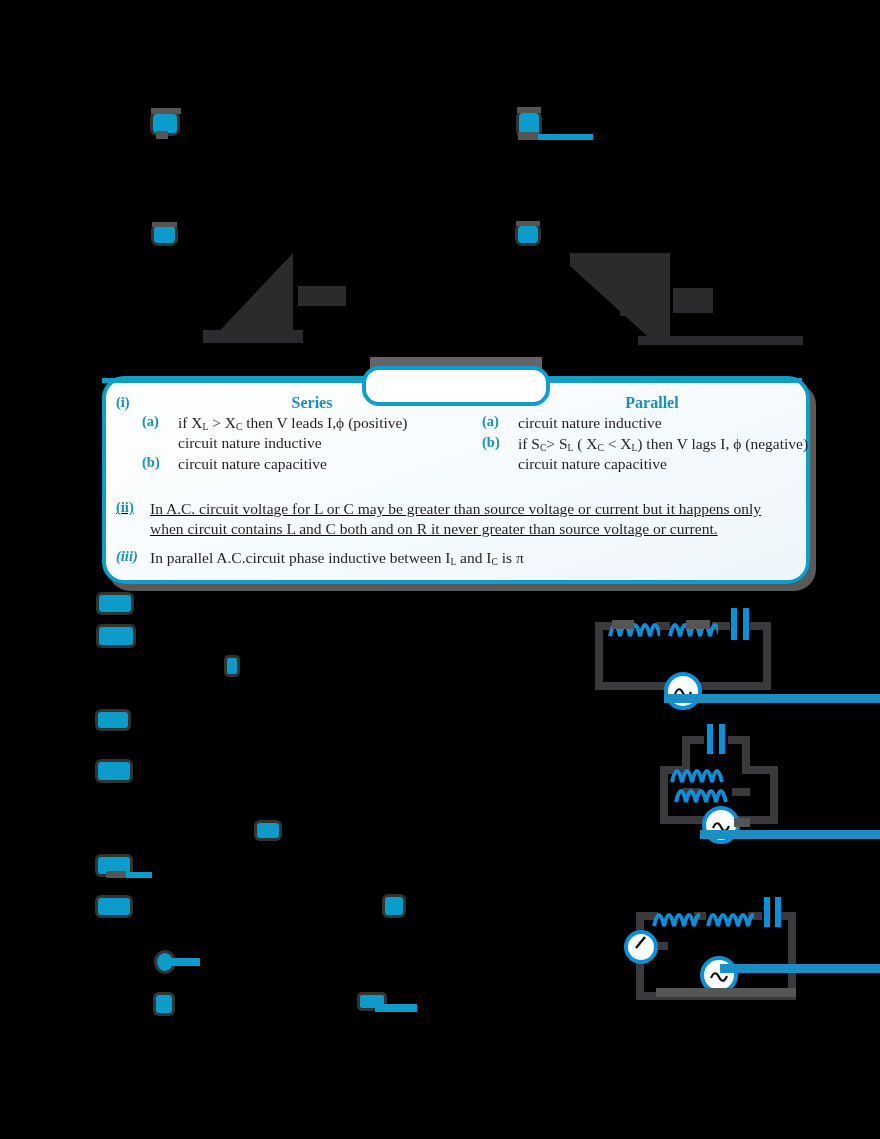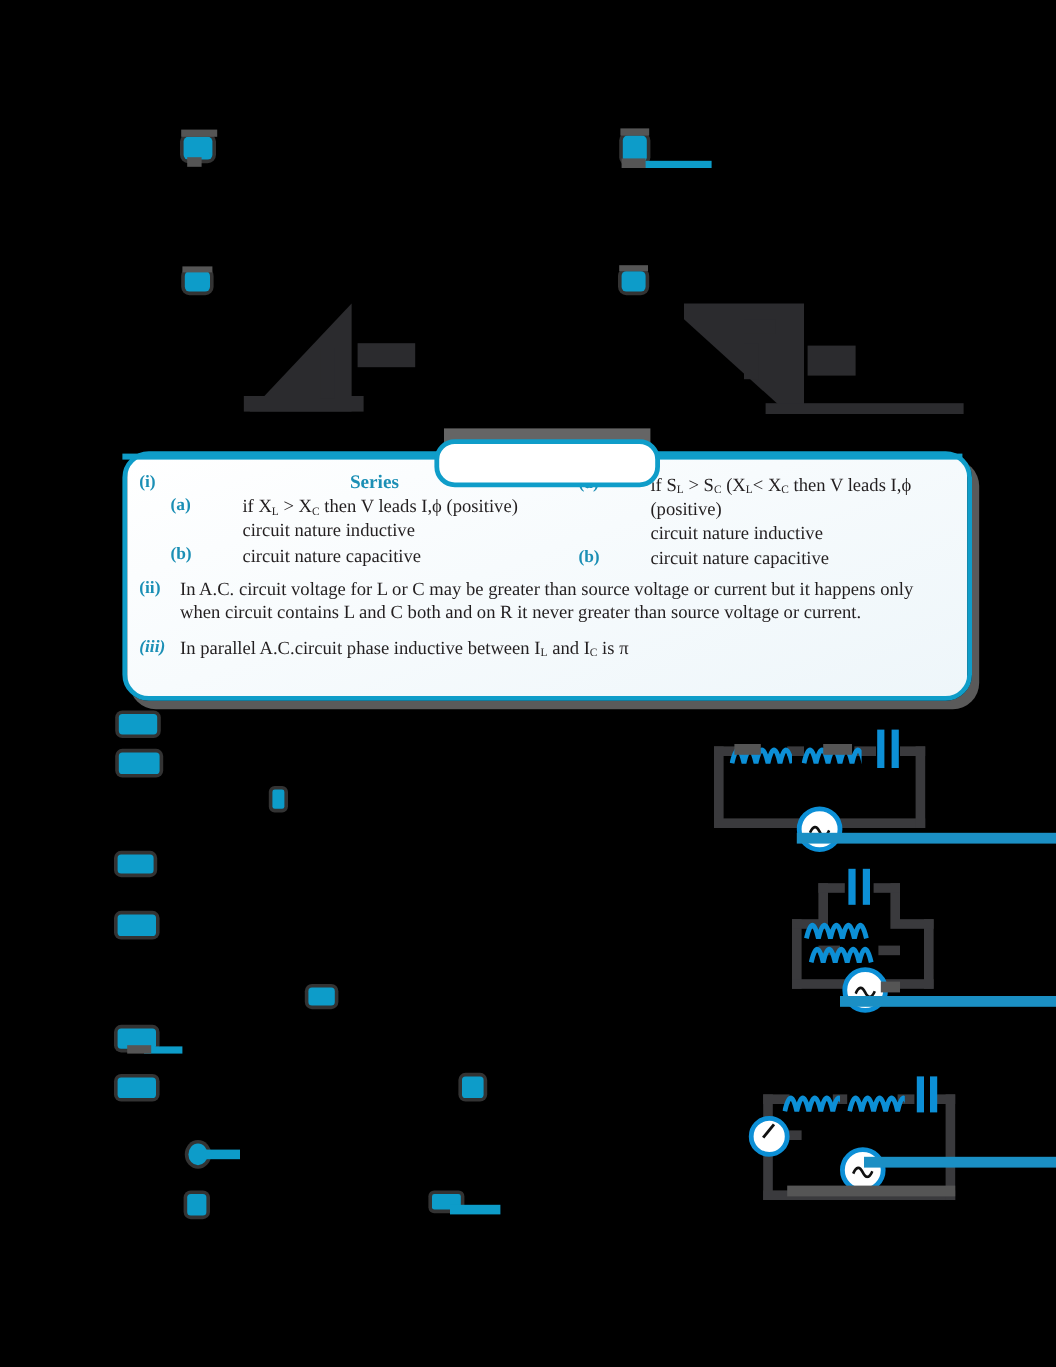--- a/index.html
+++ b/index.html
@@ -30,23 +30,23 @@
   sub{font-size:9.5px;vertical-align:-2px;}
 
   .row{display:flex;}
   .mark{width:26px;flex:none;}
   .colhead{color:#1b8fb5;font-weight:bold;font-size:16px;text-align:center;}
 
   .twocol{display:flex;gap:0;}
   .col{width:340px;}
   .sub-row{display:flex;margin-top:1px;}
   .sub-mark{width:36px;flex:none;}
-  .sub-body{flex:1;margin-left:24px;}
-
-  .p2{display:flex;margin-top:6px;}
+  .sub-body{flex:1;}
+
+  .p2{display:flex;margin-top:25px;text-decoration:underline;}
   .p2 .mark{width:34px;}
   .p3{display:flex;margin-top:10px;}
   .p3 .mark{width:34px;font-style:italic;}
 
   
   .circuit{position:absolute;}
   .wire{position:absolute;background:#3a3a3d;}
   .bluebar{position:absolute;background:#1b8fc4;height:9px;}
   .src{position:absolute;width:30px;height:30px;border-radius:50%;
        border:4px solid #0c8fd6;background:#fff;
@@ -115,32 +115,33 @@
 
             <div class="sub-row">
               <div class="sub-mark lbl">(b)</div>
               <div class="sub-body txt">
                 <div>circuit nature capacitive</div>
               </div>
             </div>
           </div>
 
           <div class="col">
+            <div class="colhead">Parallel</div>
 
             <div class="sub-row">
               <div class="sub-mark lbl">(a)</div>
               <div class="sub-body txt">
-                <div><span>if S</span><sub>L</sub><span> &gt; S</span><sub>C</sub><span> (X</span><sub>L</sub><span>&lt; X</span><sub>C</sub><span>  then V leads I,ϕ (positive)</span></div>
                 <div>circuit nature inductive</div>
               </div>
             </div>
 
             <div class="sub-row">
               <div class="sub-mark lbl">(b)</div>
               <div class="sub-body txt">
+                <div><span>if S</span><sub>C</sub><span>&gt; S</span><sub>L</sub><span> ( X</span><sub>C</sub><span> &lt; X</span><sub>L</sub><span>) then V lags I, ϕ (negative)</span></div>
                 <div>circuit nature capacitive</div>
               </div>
             </div>
           </div>
         </div>
       </div>
 
       <div class="p2">
         <div class="mark lbl">(ii)</div>
         <div class="txt" style="flex:1">In A.C. circuit voltage for L or C may be greater than source voltage or current but it happens only when circuit contains L and C both and on R it never greater than source voltage or current.</div>

